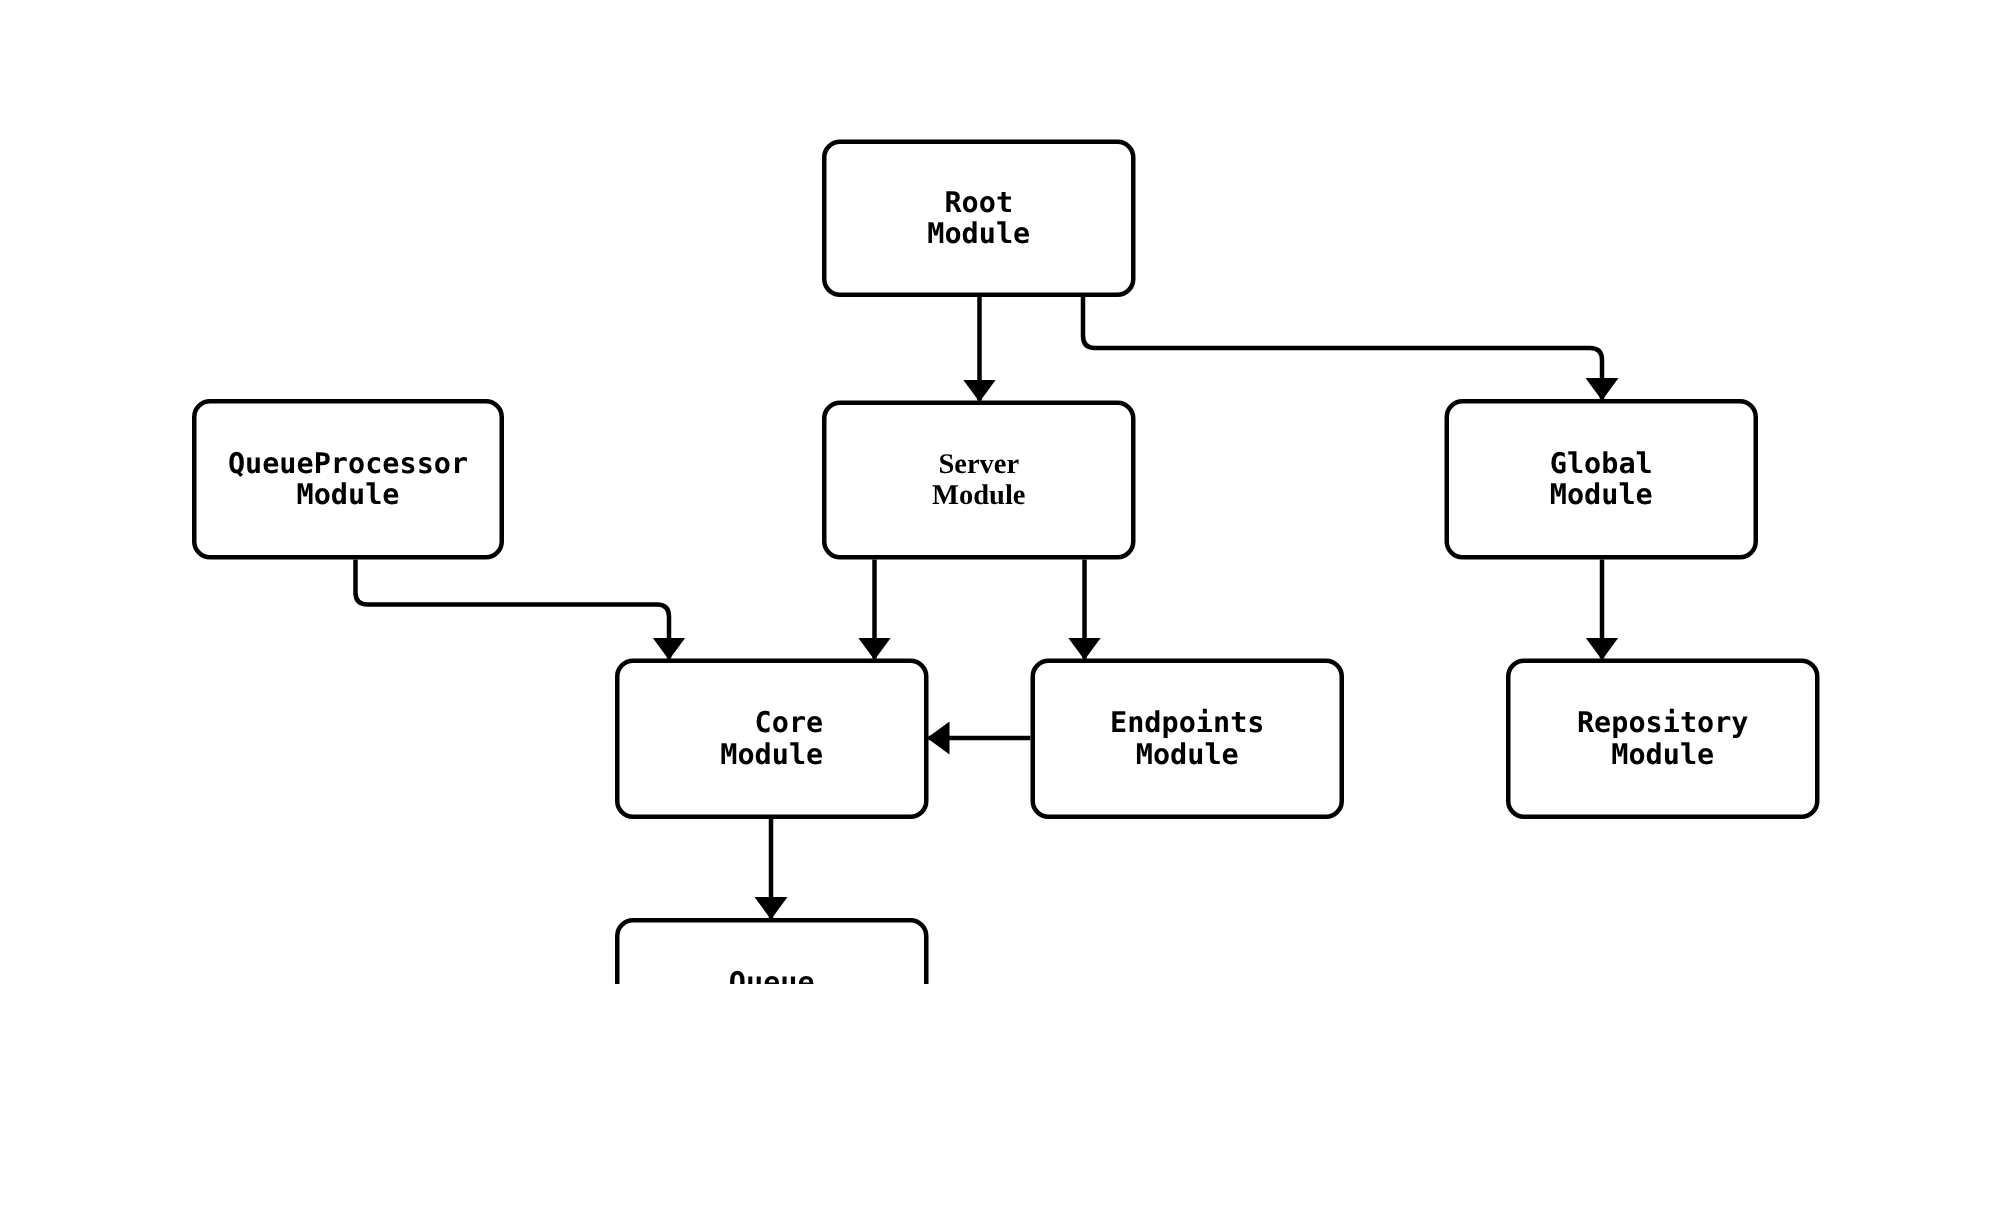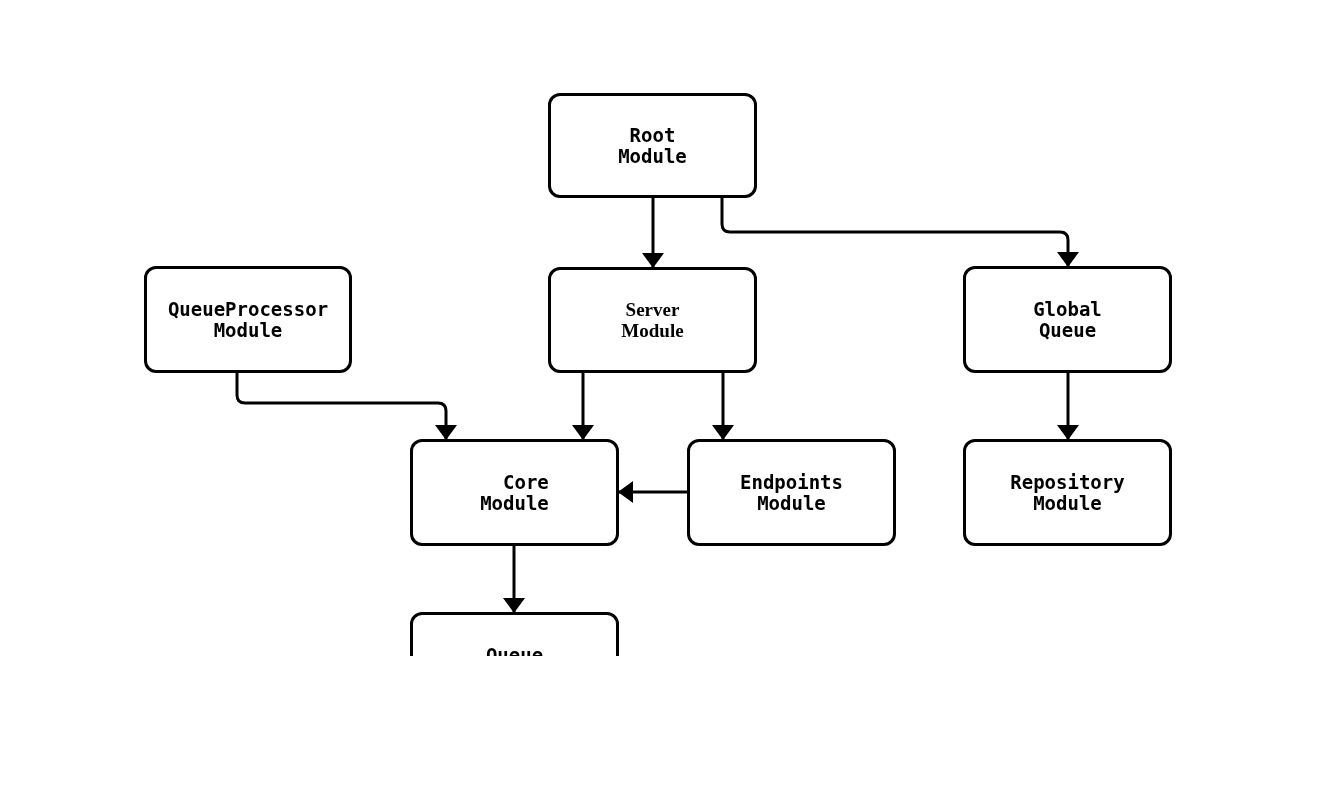--- a/index.html
+++ b/index.html
@@ -66,41 +66,41 @@
       <path d="M723,373 L723,439" class="edge" marker-end="url(#arrowhead)"></path>
       <path d="M687,492 L619,492" class="edge" marker-end="url(#arrowhead)"></path>
       <path d="M1068,373 L1068,439" class="edge" marker-end="url(#arrowhead)"></path>
       <path d="M514,546 L514,612" class="edge" marker-end="url(#arrowhead)"></path>
     </svg>
 
   <div class="node" style="left: 548px; top: 93px; width: 209px; height: 105px;">
     <span class="node-label">Root
 Module</span>
   </div>
-  <div class="node" style="left: 144px; top: 266px; width: 208px; height: 107px; align-items: center;">
+  <div class="node" style="left: 128px; top: 266px; width: 208px; height: 107px; align-items: center;">
     <span class="node-label">QueueProcessor
 Module</span>
   </div>
   <div class="node" style="left: 548px; top: 267px; width: 209px; height: 106px; font-family: Liberation Serif, serif;">
     <span class="node-label">Server
 Module</span>
   </div>
   <div class="node" style="left: 963px; top: 266px; width: 209px; height: 107px;">
     <span class="node-label">Global
-Queue</span>
+Module</span>
   </div>
   <div class="node" style="left: 410px; top: 439px; width: 209px; height: 107px; text-align: right;">
     <span class="node-label">Core
 Module</span>
   </div>
   <div class="node" style="left: 687px; top: 439px; width: 209px; height: 107px;">
     <span class="node-label">Endpoints
 Module</span>
   </div>
-  <div class="node" style="left: 963px; top: 439px; width: 209px; height: 107px;">
+  <div class="node" style="left: 1004px; top: 439px; width: 209px; height: 107px;">
     <span class="node-label">Repository
 Module</span>
   </div>
   <div class="node" style="left: 410px; top: 612px; width: 209px; height: 107px;">
     <span class="node-label">Queue
 Module</span>
   </div>
 
 </div>
 

